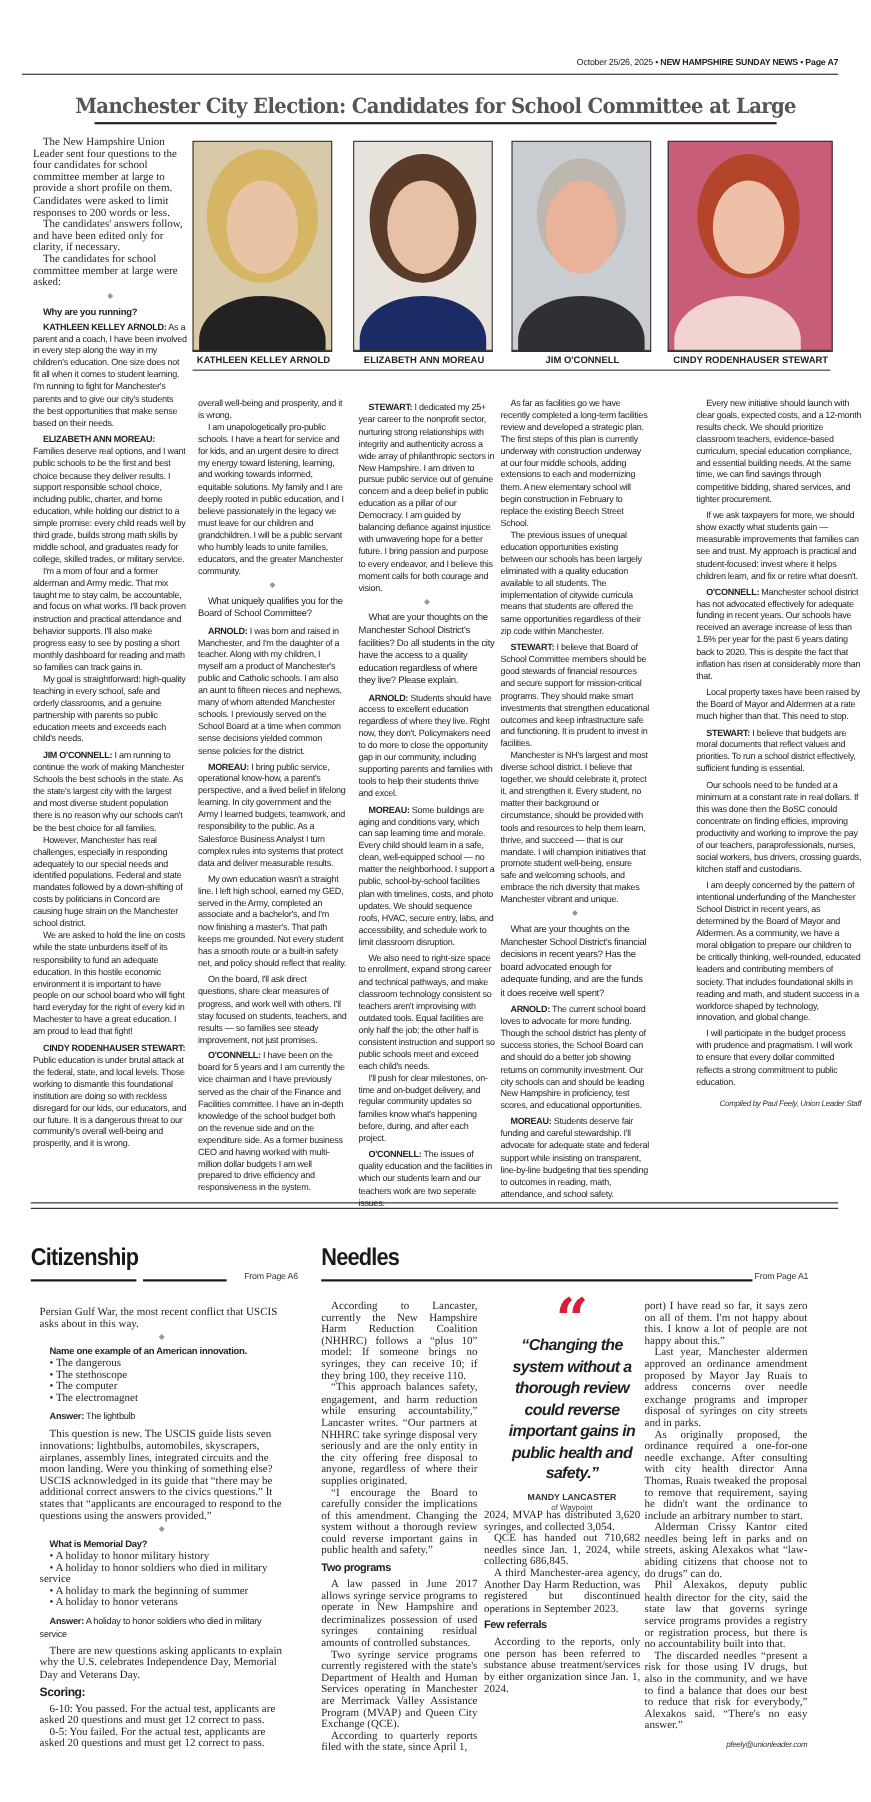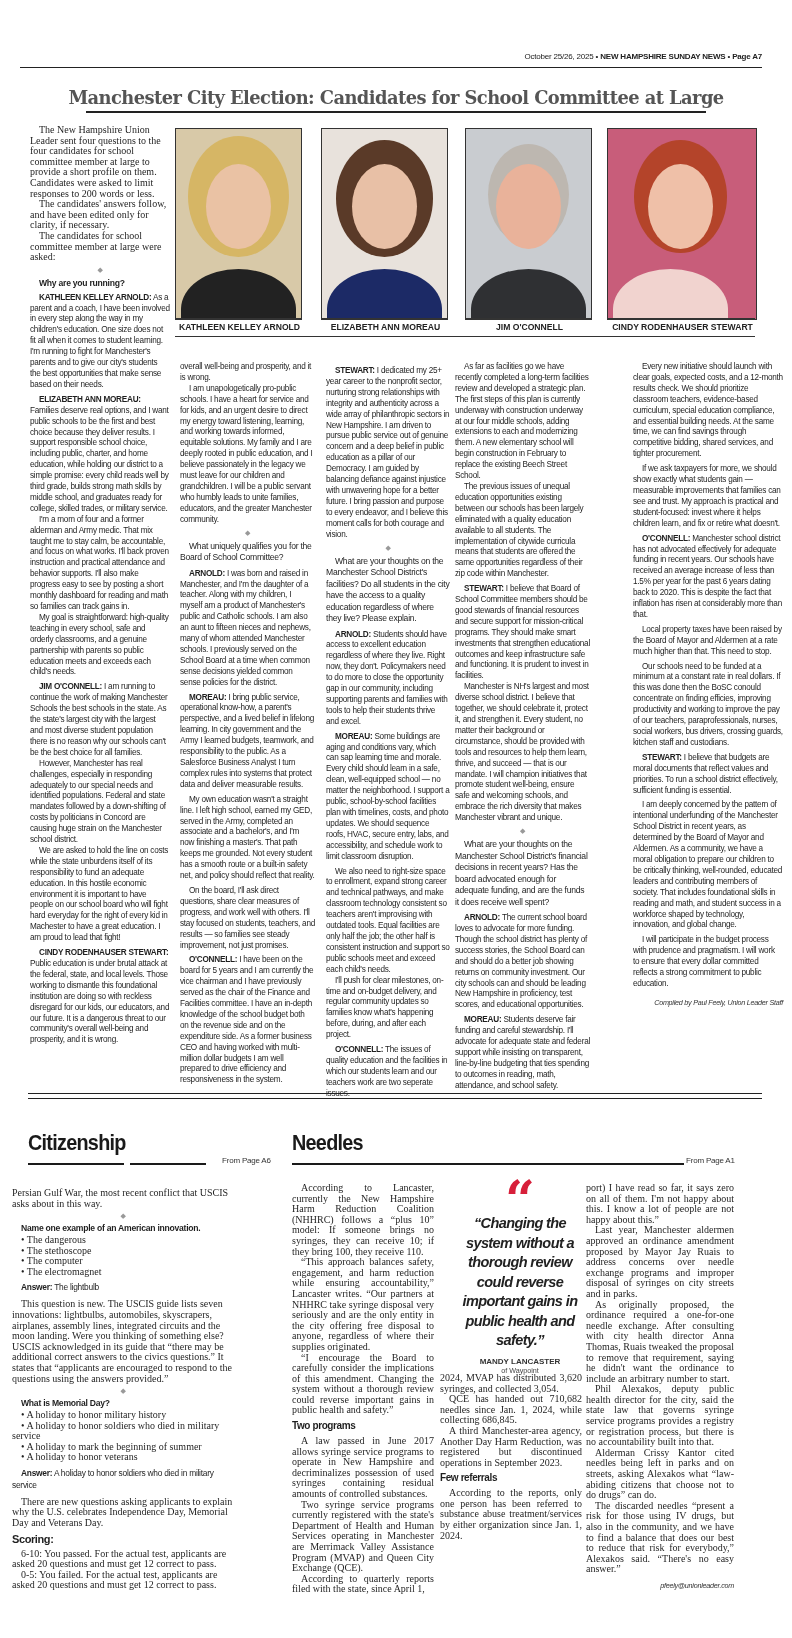--- a/index.html
+++ b/index.html
@@ -137,35 +137,35 @@
   <div class="qc">What are your thoughts on the Manchester School District's financial decisions in recent years? Has the board advocated enough for adequate funding, and are the funds it does receive well spent?</div>
   <p><span class="who">ARNOLD:</span><span> The current school board loves to advocate for more funding. Though the school district has plenty of success stories, the School Board can and should do a better job showing returns on community investment. Our city schools can and should be leading New Hampshire in proficiency, test scores, and educational opportunities.</span></p>
   <p class="gap"><span class="who">MOREAU:</span><span> Students deserve fair funding and careful stewardship. I'll advocate for adequate state and federal support while insisting on transparent, line-by-line budgeting that ties spending to outcomes in reading, math, attendance, and school safety.</span></p>
 </div>
 
 <div class="col" style="left:597px; top:362px; width:150px;margin-left:36px;">
   <p>Every new initiative should launch with clear goals, expected costs, and a 12-month results check. We should prioritize classroom teachers, evidence-based curriculum, special education compliance, and essential building needs. At the same time, we can find savings through competitive bidding, shared services, and tighter procurement.</p>
   <p class="gap">If we ask taxpayers for more, we should show exactly what students gain — measurable improvements that families can see and trust. My approach is practical and student-focused: invest where it helps children learn, and fix or retire what doesn't.</p>
   <p class="gap"><span class="who">O'CONNELL:</span><span> Manchester school district has not advocated effectively for adequate funding in recent years. Our schools have received an average increase of less than 1.5% per year for the past 6 years dating back to 2020. This is despite the fact that inflation has risen at considerably more than that.</span></p>
   <p class="gap">Local property taxes have been raised by the Board of Mayor and Aldermen at a rate much higher than that. This need to stop.</p>
+  <p class="gap"><span class="who">STEWART:</span><span> I believe that budgets are moral documents that reflect values and priorities. To run a school district effectively, sufficient funding is essential.</span></p>
   <p class="gap">Our schools need to be funded at a minimum at a constant rate in real dollars. If this was done then the BoSC conould concentrate on finding efficies, improving productivity and working to improve the pay of our teachers, paraprofessionals, nurses, social workers, bus drivers, crossing guards, kitchen staff and custodians.</p>
-  <p class="gap"><span class="who">STEWART:</span><span> I believe that budgets are moral documents that reflect values and priorities. To run a school district effectively, sufficient funding is essential.</span></p>
   <p class="gap">I am deeply concerned by the pattern of intentional underfunding of the Manchester School District in recent years, as determined by the Board of Mayor and Aldermen. As a community, we have a moral obligation to prepare our children to be critically thinking, well-rounded, educated leaders and contributing members of society. That includes foundational skills in reading and math, and student success in a workforce shaped by technology, innovation, and global change.</p>
   <p class="gap">I will participate in the budget process with prudence and pragmatism. I will work to ensure that every dollar committed reflects a strong commitment to public education.</p>
   <div class="credit" style="margin-top:8px;">Compiled by Paul Feely, Union Leader Staff</div>
 </div>
 
 <div class="double-rule"></div>
 
 <div class="sect-title" style="left:28px; top:1130px;">Citizenship</div>
 <div class="sect-rule" style="left:28px; width:96px; top:1163px;"></div>
 <div class="sect-rule" style="left:130px; width:76px; top:1163px;"></div>
 <div class="from-page" style="left:208px; top:1156px;padding-left:14px;">From Page A6</div>
 
-<div class="col" style="left:12px; top:1188px; width:222px;">
+<div class="col" style="left:36px; top:1188px; width:222px;">
   <div class="serif">
     <p style="text-indent:0">Persian Gulf War, the most recent conflict that USCIS asks about in this way.</p>
   </div>
   <div class="diamond">◆</div>
   <div class="q" style="margin:0 0 1px 0;">Name one example of an American innovation.</div>
   <div class="serif">
     <p class="bullet">• The dangerous</p>
     <p class="bullet">• The stethoscope</p>
     <p class="bullet">• The computer</p>
     <p class="bullet">• The electromagnet</p>
@@ -228,18 +228,18 @@
   <div class="serif jst">
     <p>According to the reports, only one person has been referred to substance abuse treatment/services by either organization since Jan. 1, 2024.</p>
   </div>
 </div>
 
 <div class="col" style="left:586px; top:1183px; width:148px;">
   <div class="serif jst">
     <p style="text-indent:0">port) I have read so far, it says zero on all of them. I'm not happy about this. I know a lot of people are not happy about this.”</p>
     <p>Last year, Manchester aldermen approved an ordinance amendment proposed by Mayor Jay Ruais to address concerns over needle exchange programs and improper disposal of syringes on city streets and in parks.</p>
     <p>As originally proposed, the ordinance required a one-for-one needle exchange. After consulting with city health director Anna Thomas, Ruais tweaked the proposal to remove that requirement, saying he didn't want the ordinance to include an arbitrary number to start.</p>
+    <p>Alderman Crissy Kantor cited needles being left in parks and on streets, asking Alexakos what “law-abiding citizens that choose not to do drugs” can do.</p>
     <p>Phil Alexakos, deputy public health director for the city, said the state law that governs syringe service programs provides a registry or registration process, but there is no accountability built into that.</p>
-    <p>Alderman Crissy Kantor cited needles being left in parks and on streets, asking Alexakos what “law-abiding citizens that choose not to do drugs” can do.</p>
     <p>The discarded needles “present a risk for those using IV drugs, but also in the community, and we have to find a balance that does our best to reduce that risk for everybody,” Alexakos said. “There's no easy answer.”</p>
   </div>
   <div class="credit" style="margin-top:6px;">pfeely@unionleader.com</div>
 </div>
 
 </body></html>

